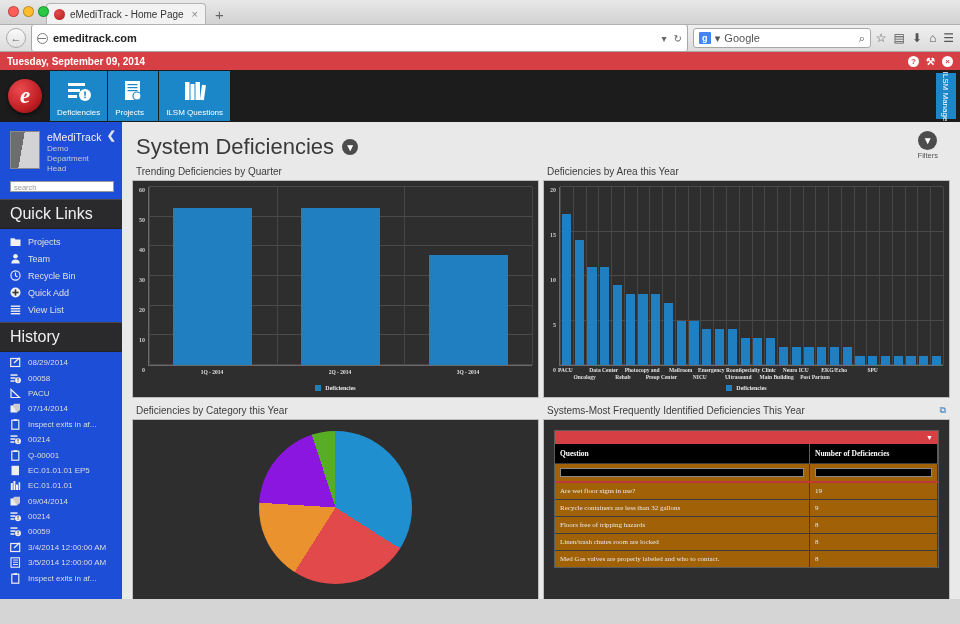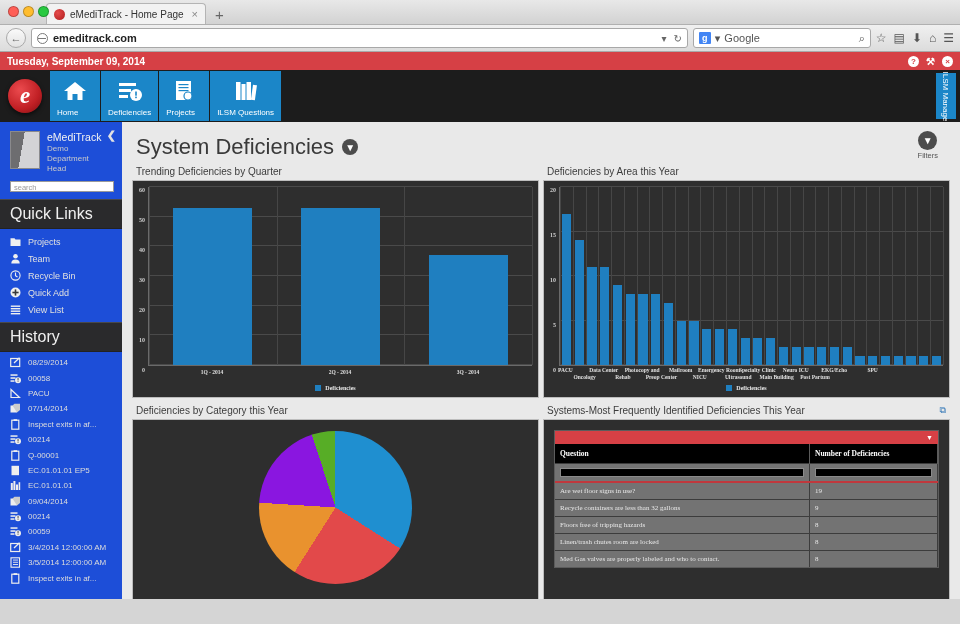--- a/index.html
+++ b/index.html
@@ -46,21 +46,21 @@
     display: flex; align-items: center; padding: 0 6px; gap: 5px;
   }
   .navbtn {
     width: 20px; height: 20px; border-radius: 50%;
     background: linear-gradient(#fafafa, #e2e2e2);
     border: 1px solid #aaa; color: #666;
     display: flex; align-items: center; justify-content: center;
     font-size: 11px;
   }
   .urlbar {
-    flex: 1; height: 20px; background: #fff; border: 1px solid #a8a8a8;
+    flex: 1; height: 28px; background: #fff; border: 1px solid #a8a8a8;
     border-radius: 3px; display: flex; align-items: center; padding: 0 5px;
     font-size: 11px; color: #222; gap: 5px;
   }
   .globe {
     width: 11px; height: 11px; border-radius: 50%;
     border: 1.3px solid #7a7a7a; flex: 0 0 auto; position: relative;
   }
   .globe::after {
     content: ""; position: absolute; left: 0; top: 4px; width: 8.4px;
     height: 0; border-top: 1.3px solid #7a7a7a;
@@ -219,21 +219,21 @@
   .tbl-top-ico { color: #fff; font-size: 7px; }
   table.dt { width: 100%; border-collapse: collapse; font-family: "Liberation Serif", serif; }
   table.dt th {
     text-align: left; font-size: 7.5px; color: #fff; padding: 5px 5px;
     border-right: 1px solid #5c5c5c; font-weight: bold; background: #000;
   }
   .filterrow td { padding: 3px 4px; border-right: 1px solid #5c5c5c; border-bottom: 2px solid #c0383d; }
   .filterbox { height: 9px; background: #000; border: 1px solid #8a8a8a; }
   table.dt td {
     font-size: 7px; color: #e8e8e8; padding: 4px 5px;
-    border-top: 1px solid #3c3c3c; border-right: 1px solid #3c3c3c; background: #737373;
+    border-top: 1px solid #3c3c3c; border-right: 1px solid #3c3c3c; background: #a16207;
   }
 
   
   .pie {
     width: 153px; height: 153px; border-radius: 50%; margin: 5px auto 0;
   }
 </style>
 </head>
 <body>
 
@@ -287,28 +287,20 @@
       <span style="color:#fff;font-size:10px">⚒</span>
       <span class="circ-icon">×</span>
     </span>
   </div>
 
   <div class="topnav">
     <div class="logo">
       <div class="logo-e">e</div>
     </div>
 
-    <div class="navitem">
-      <span class="nav-ico">
-        <svg width="26" height="22" viewBox="0 0 26 22">
-            <path d="M13 2 L24 11 L20.5 11 L20.5 20 L15.5 20 L15.5 14 L10.5 14 L10.5 20 L5.5 20 L5.5 11 L2 11 Z" fill="#fff"></path>
-          </svg>
-      </span>
-      <span class="nav-label">Home</span>
-    </div>
 
     <div class="navitem">
       <span class="nav-ico">
         <svg width="26" height="22" viewBox="0 0 26 22">
           <rect x="2" y="3" width="17" height="3" fill="#fff"></rect>
             <rect x="2" y="9" width="12" height="3" fill="#fff"></rect>
             <rect x="2" y="15" width="9" height="3" fill="#fff"></rect>
           <circle cx="19" cy="15" r="6" fill="#fff"></circle>
             <rect x="18.2" y="11.5" width="1.6" height="4.2" fill="#1b86c8"></rect>
             <rect x="18.2" y="16.6" width="1.6" height="1.6" fill="#1b86c8"></rect>

